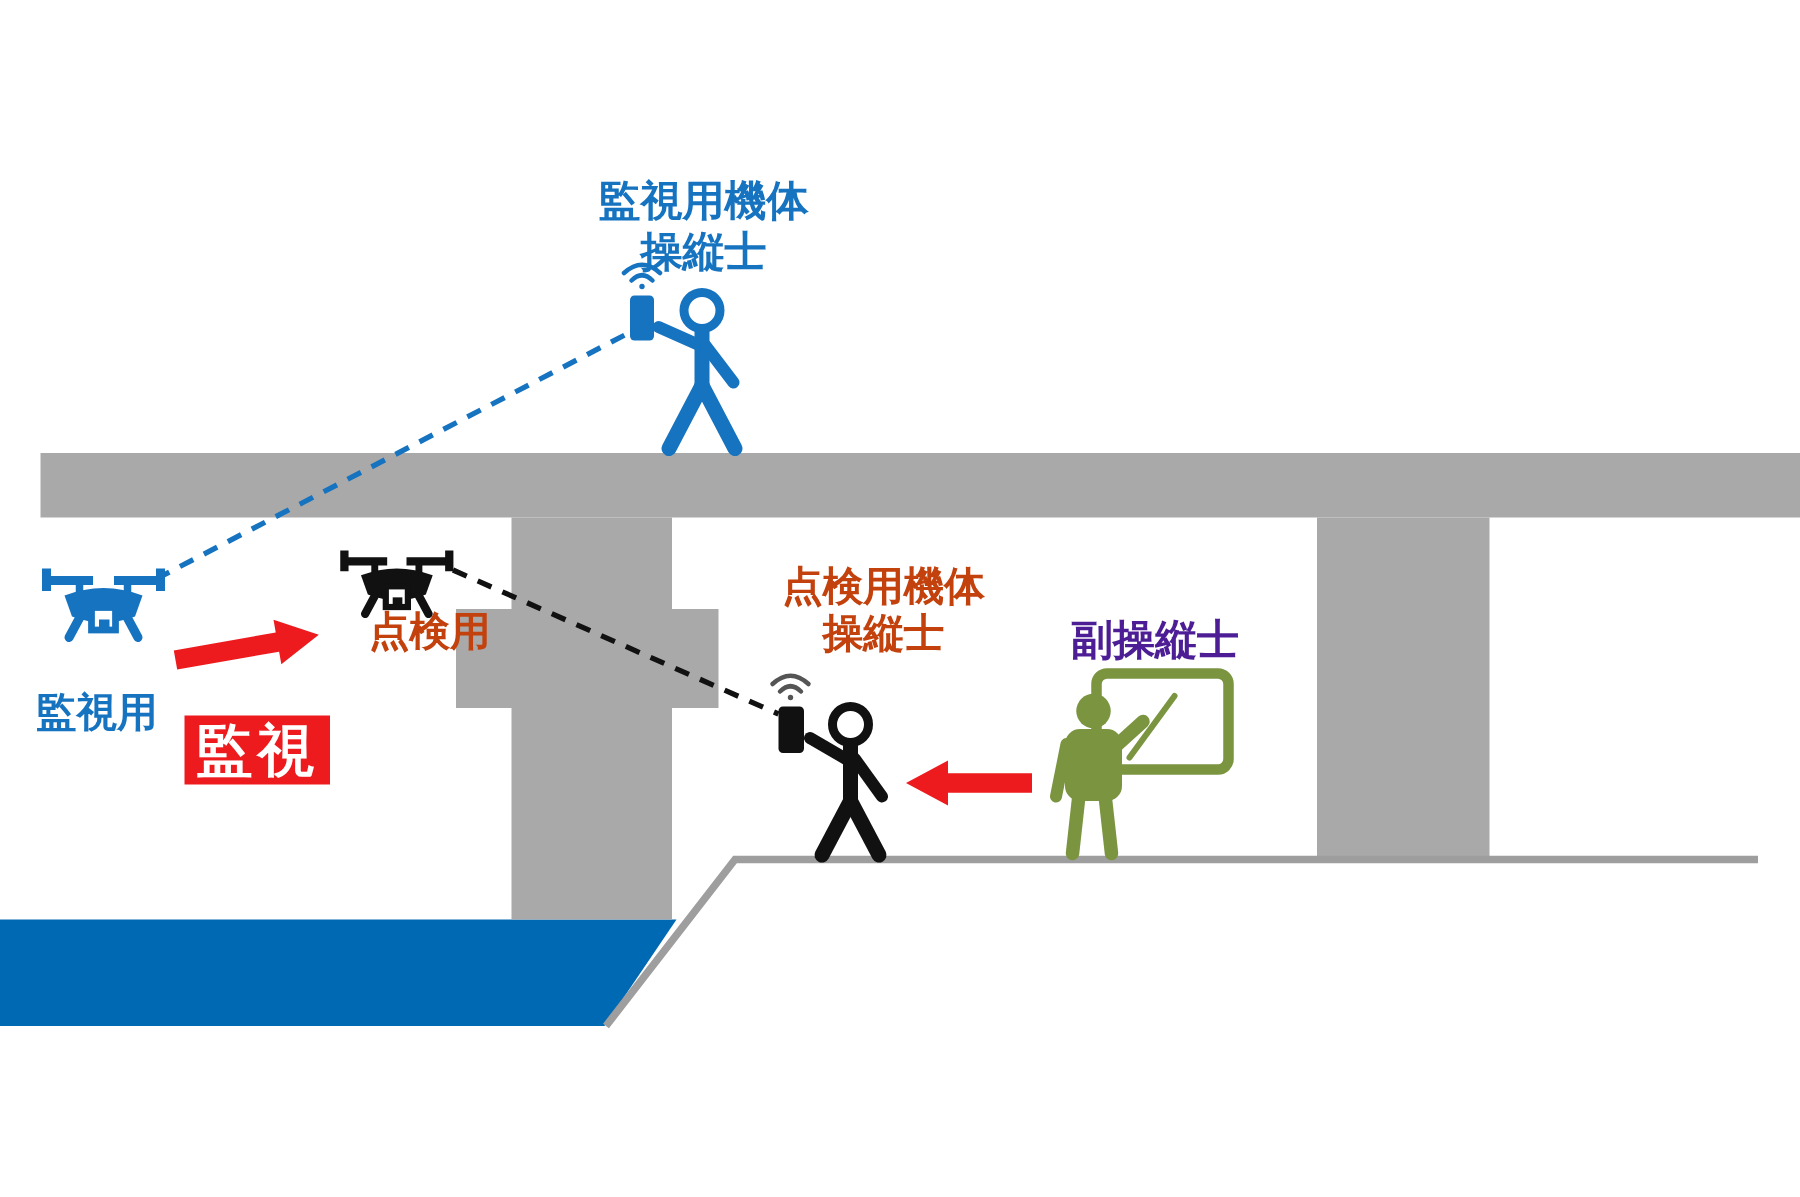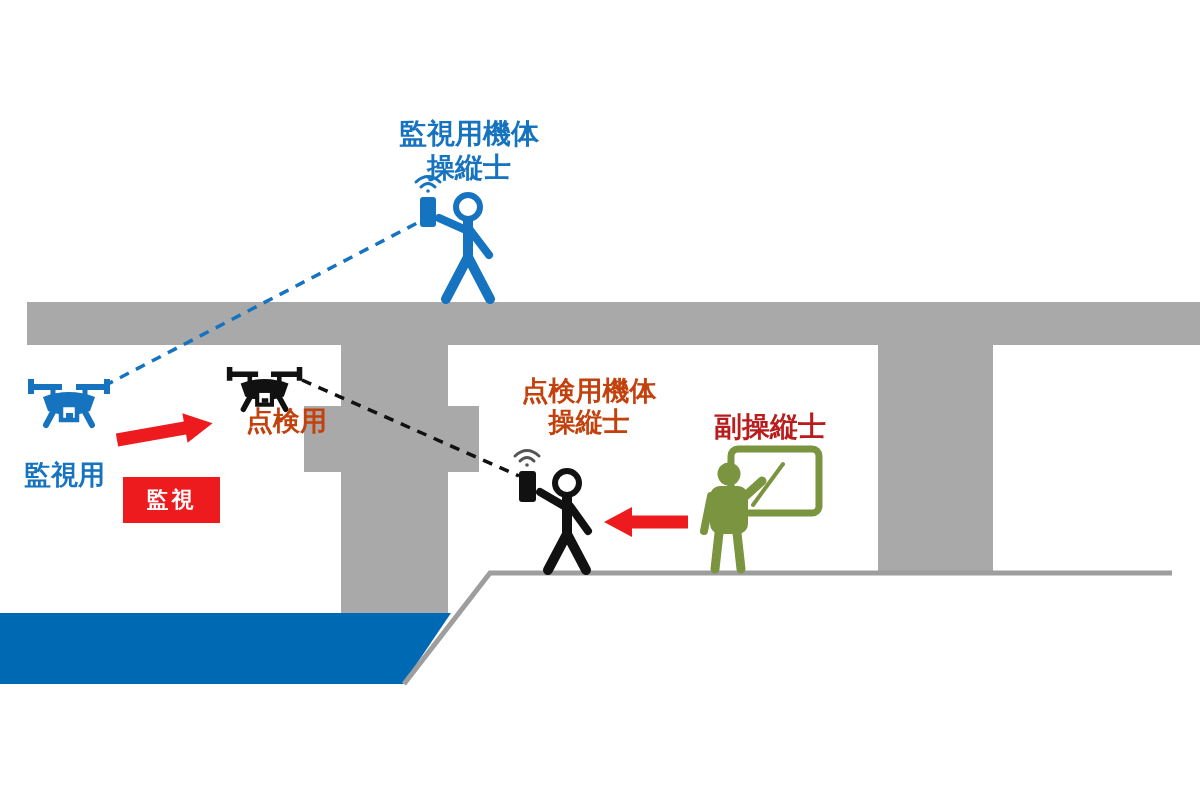--- a/index.html
+++ b/index.html
@@ -5,32 +5,32 @@
   html,body{margin:0;padding:0;background:#fff;}
   .canvas{
     position:relative;width:1200px;height:798px;background:#ffffff;overflow:hidden;
     font-family:"Liberation Sans","DejaVu Sans",sans-serif;
     border-radius:18px;
   }
   .canvas svg{position:absolute;left:0;top:0;}
   .lbl{position:absolute;font-weight:bold;white-space:nowrap;}
   .lbl-blue{color:#1673c0;}
   .lbl-black{color:#c2410c;margin-left:28px;}
-  .lbl-olive{color:#b91c1c;}
+  .lbl-olive{color:#4c1d95;}
   .lbl-center{text-align:center;white-space:normal;}
   .badge{
     position:absolute;background:#ed1b1e;color:#ffffff;font-weight:bold;
     display:flex;align-items:center;justify-content:center;letter-spacing:3px;
   }
   #lbl-sur-pilot{left:374px;top:117px;width:190px;font-size:28px;line-height:34px;}
   #lbl-sur-drone{left:24px;top:429px;font-size:27px;margin-top:28px;}
   #lbl-ins-drone{left:218px;top:403px;font-size:27px;}
   #lbl-ins-pilot{left:476px;top:376px;width:170px;font-size:27px;line-height:31px;}
   #lbl-co-pilot{left:714px;top:408px;font-size:28px;}
-  #badge-monitor{left:123px;top:477px;width:97px;height:46px;font-size:22px;}
+  #badge-monitor{left:123px;top:477px;width:97px;height:46px;font-size:38px;}
   #badge-instruct{left:602px;top:448px;width:108px;height:47px;font-size:33px;}
 </style>
 </head>
 <body>
 
 <div class="canvas">
 
   <svg width="1200" height="798" viewBox="0 0 1200 798">
     <defs>
       <g id="droneShape">

